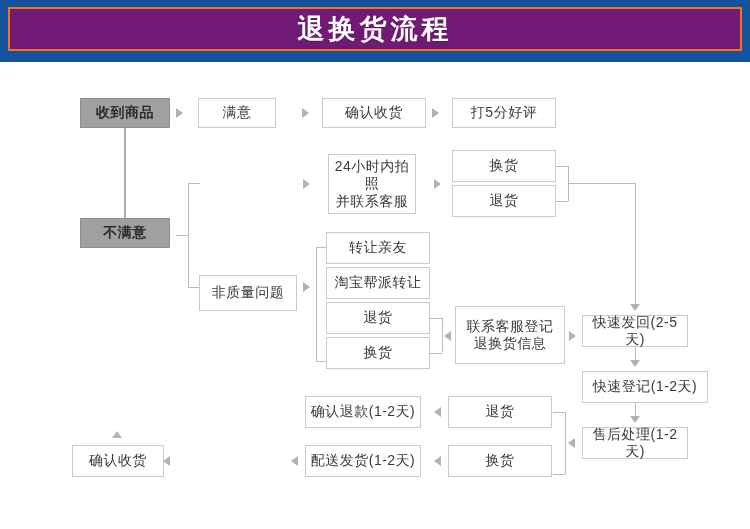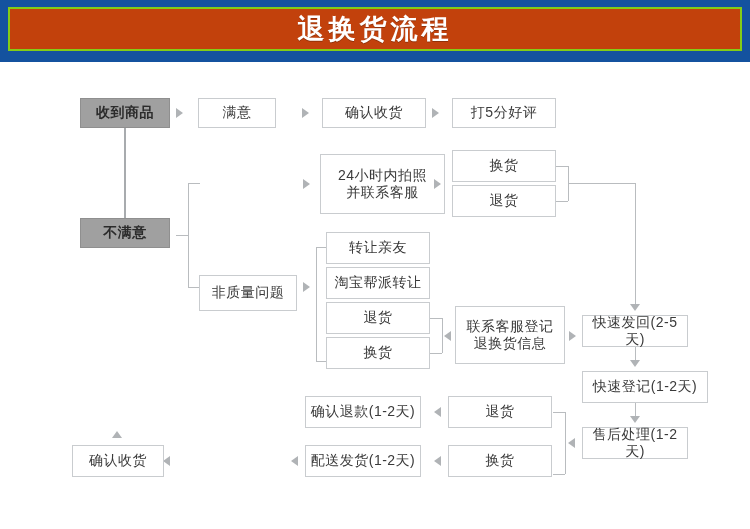--- a/index.html
+++ b/index.html
@@ -20,22 +20,22 @@
     position:absolute;
     left:0; top:0;
     width:750px; height:62px;
     background:#14529f;
     box-sizing:border-box;
   }
   #header-inner{
     position:absolute;
     left:8px; top:7px;
     width:734px; height:44px;
-    border:2px solid #84cc16;
-    background:#c2410c;
+    border:2px solid #f97316;
+    background:#701a75;
     box-sizing:border-box;
   }
   #header-title{
     position:absolute;
     left:0; top:0;
     width:100%; height:100%;
     display:flex;
     align-items:center;
     justify-content:center;
     color:#ffffff;
@@ -125,21 +125,21 @@
 
     <div class="node filled" style="left:80px; top:156px; width:90px; height:30px;">不满意</div>
 
     <div class="line-v" style="left:188px; top:121px; height:104px;"></div>
     <div class="line-h" style="left:188px; top:121px; width:12px;"></div>
     <div class="line-h" style="left:188px; top:225px; width:12px;"></div>
     <div class="line-h" style="left:176px; top:173px; width:12px;"></div>
 
     <div class="tri tri-r" style="left:303px; top:117px;"></div>
 
-    <div class="node two-line" style="left:320px; top:92px; width:125px; height:60px;">24小时内拍照
+    <div class="node two-line" style="left:328px; top:92px; width:88px; height:60px;">24小时内拍照
 并联系客服</div>
     <div class="tri tri-r" style="left:434px; top:117px;"></div>
 
     <div class="node" style="left:452px; top:88px; width:104px; height:32px;">换货</div>
     <div class="node" style="left:452px; top:123px; width:104px; height:32px;">退货</div>
 
     <div class="line-h" style="left:556px; top:104px; width:12px;"></div>
     <div class="line-h" style="left:556px; top:139px; width:12px;"></div>
     <div class="line-v" style="left:568px; top:104px; height:35px;"></div>
     <div class="line-h" style="left:568px; top:121px; width:67px;"></div>

